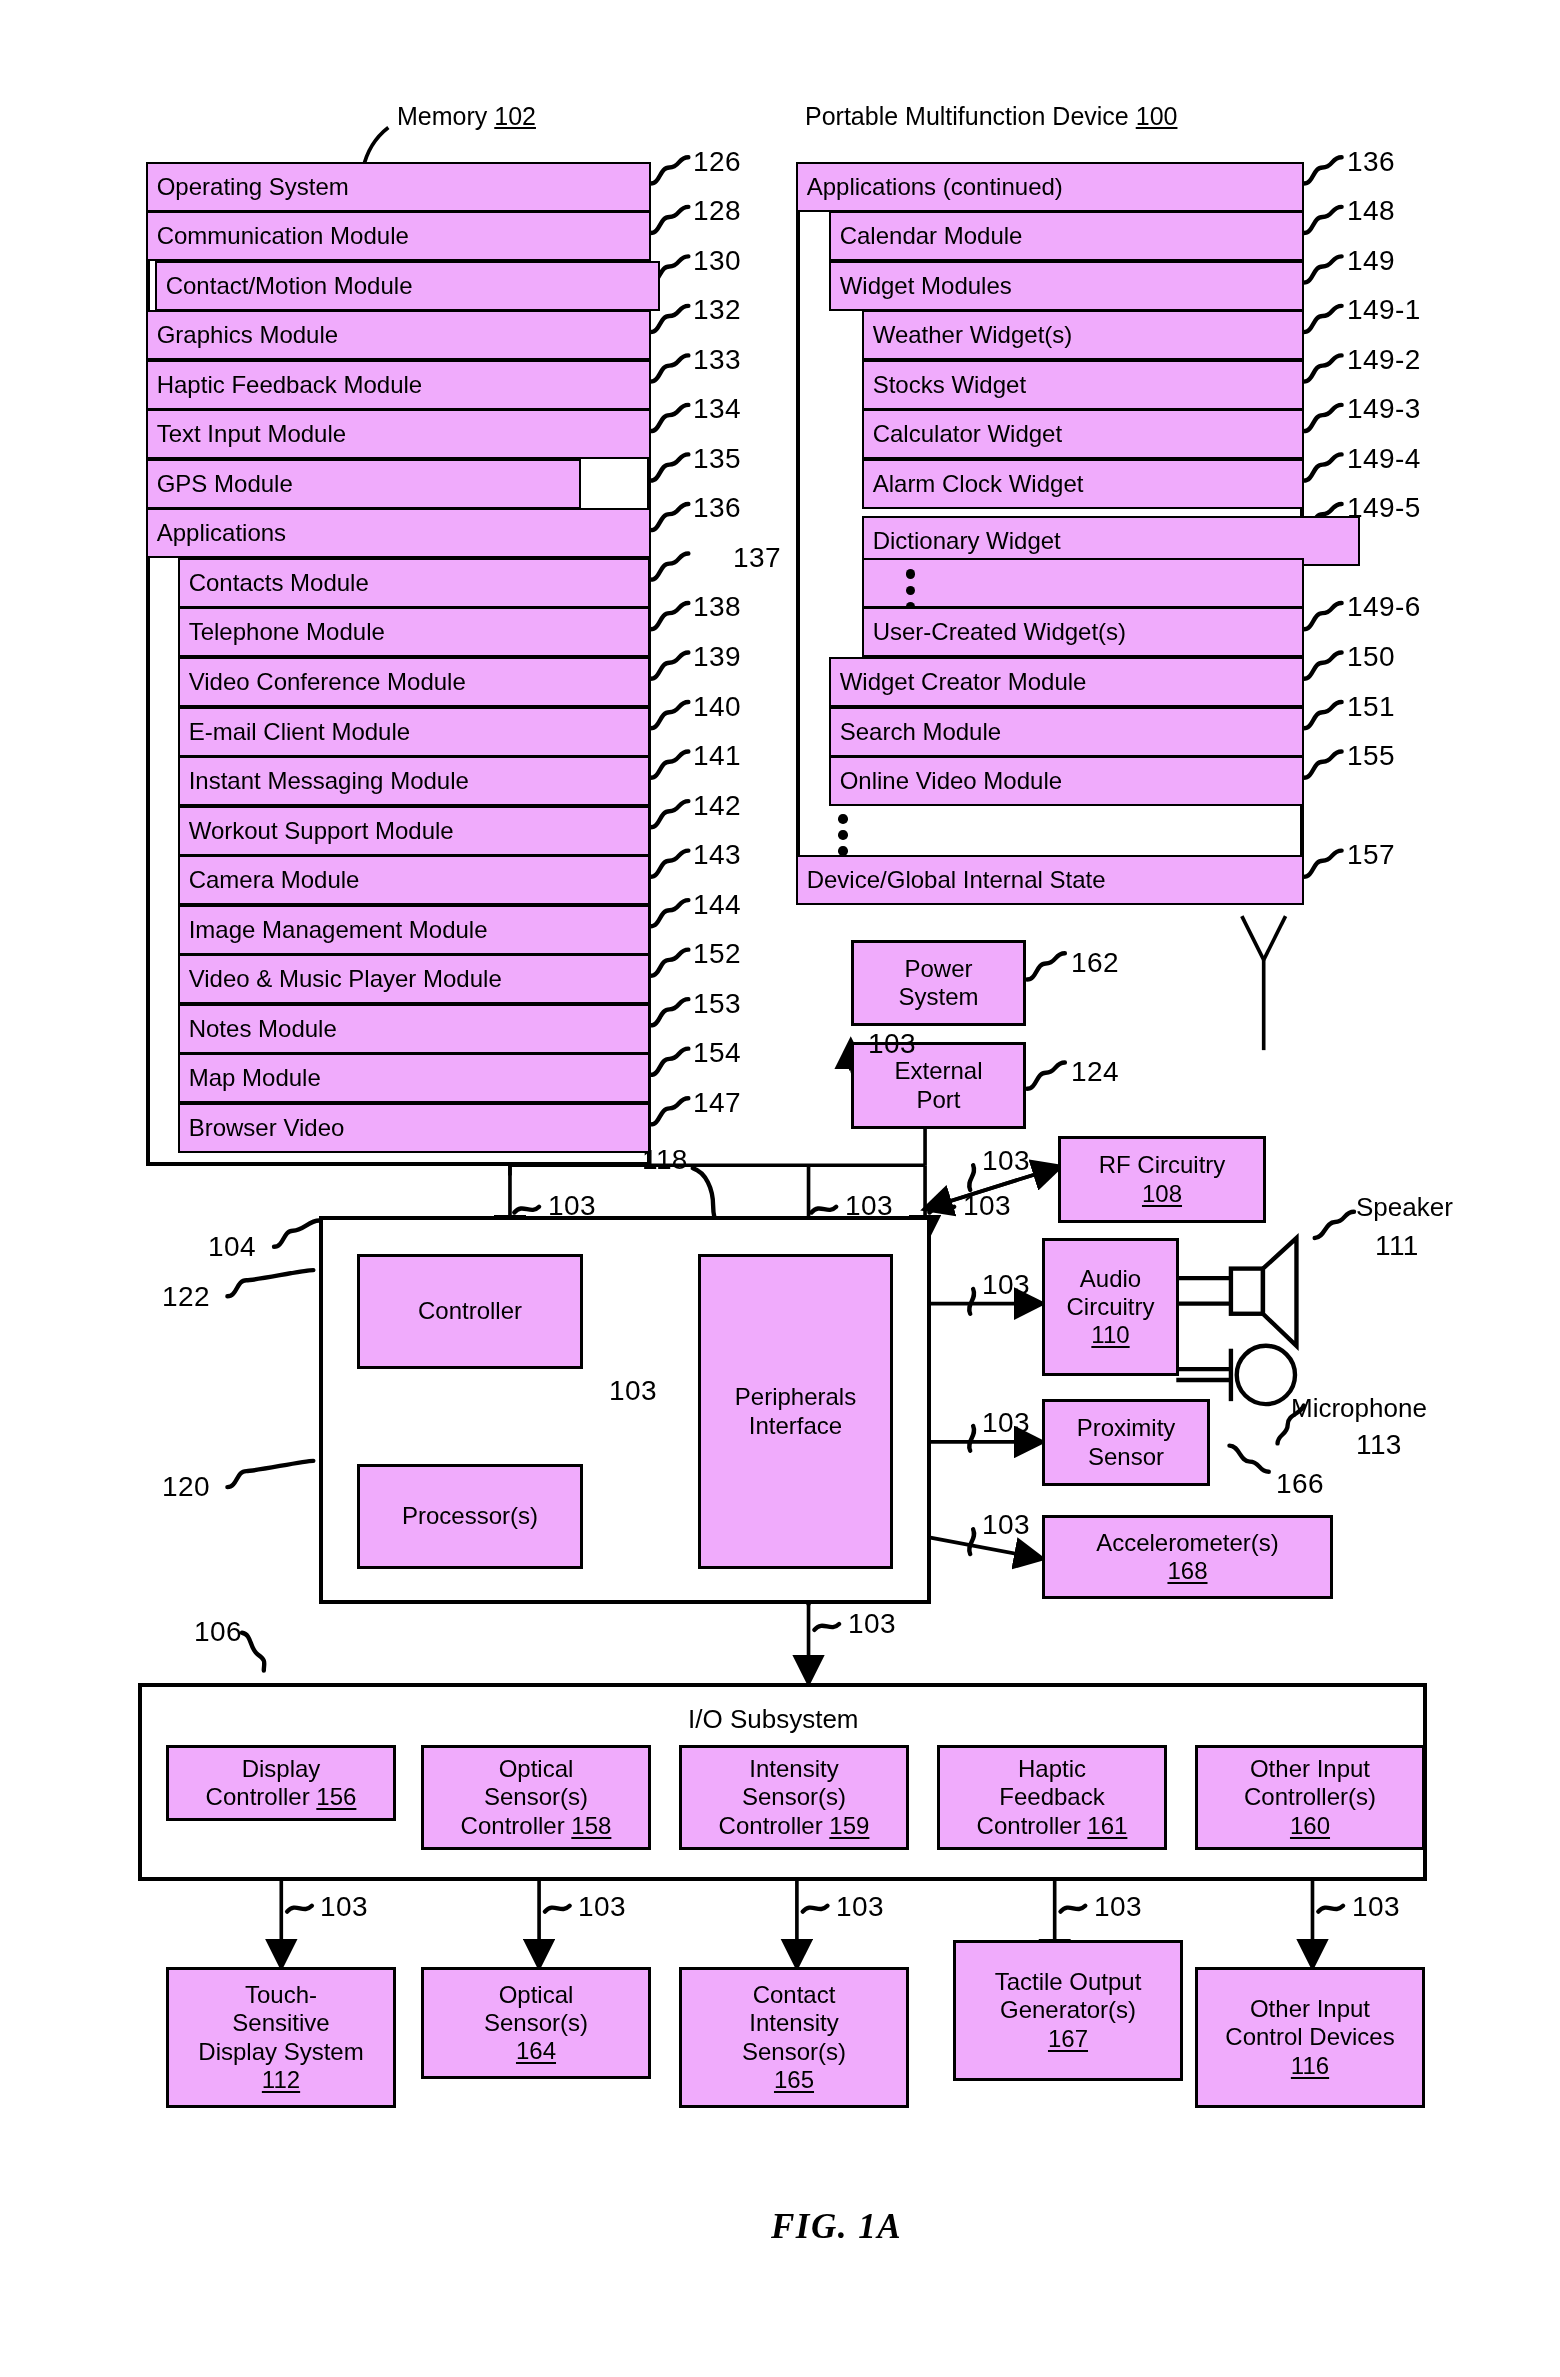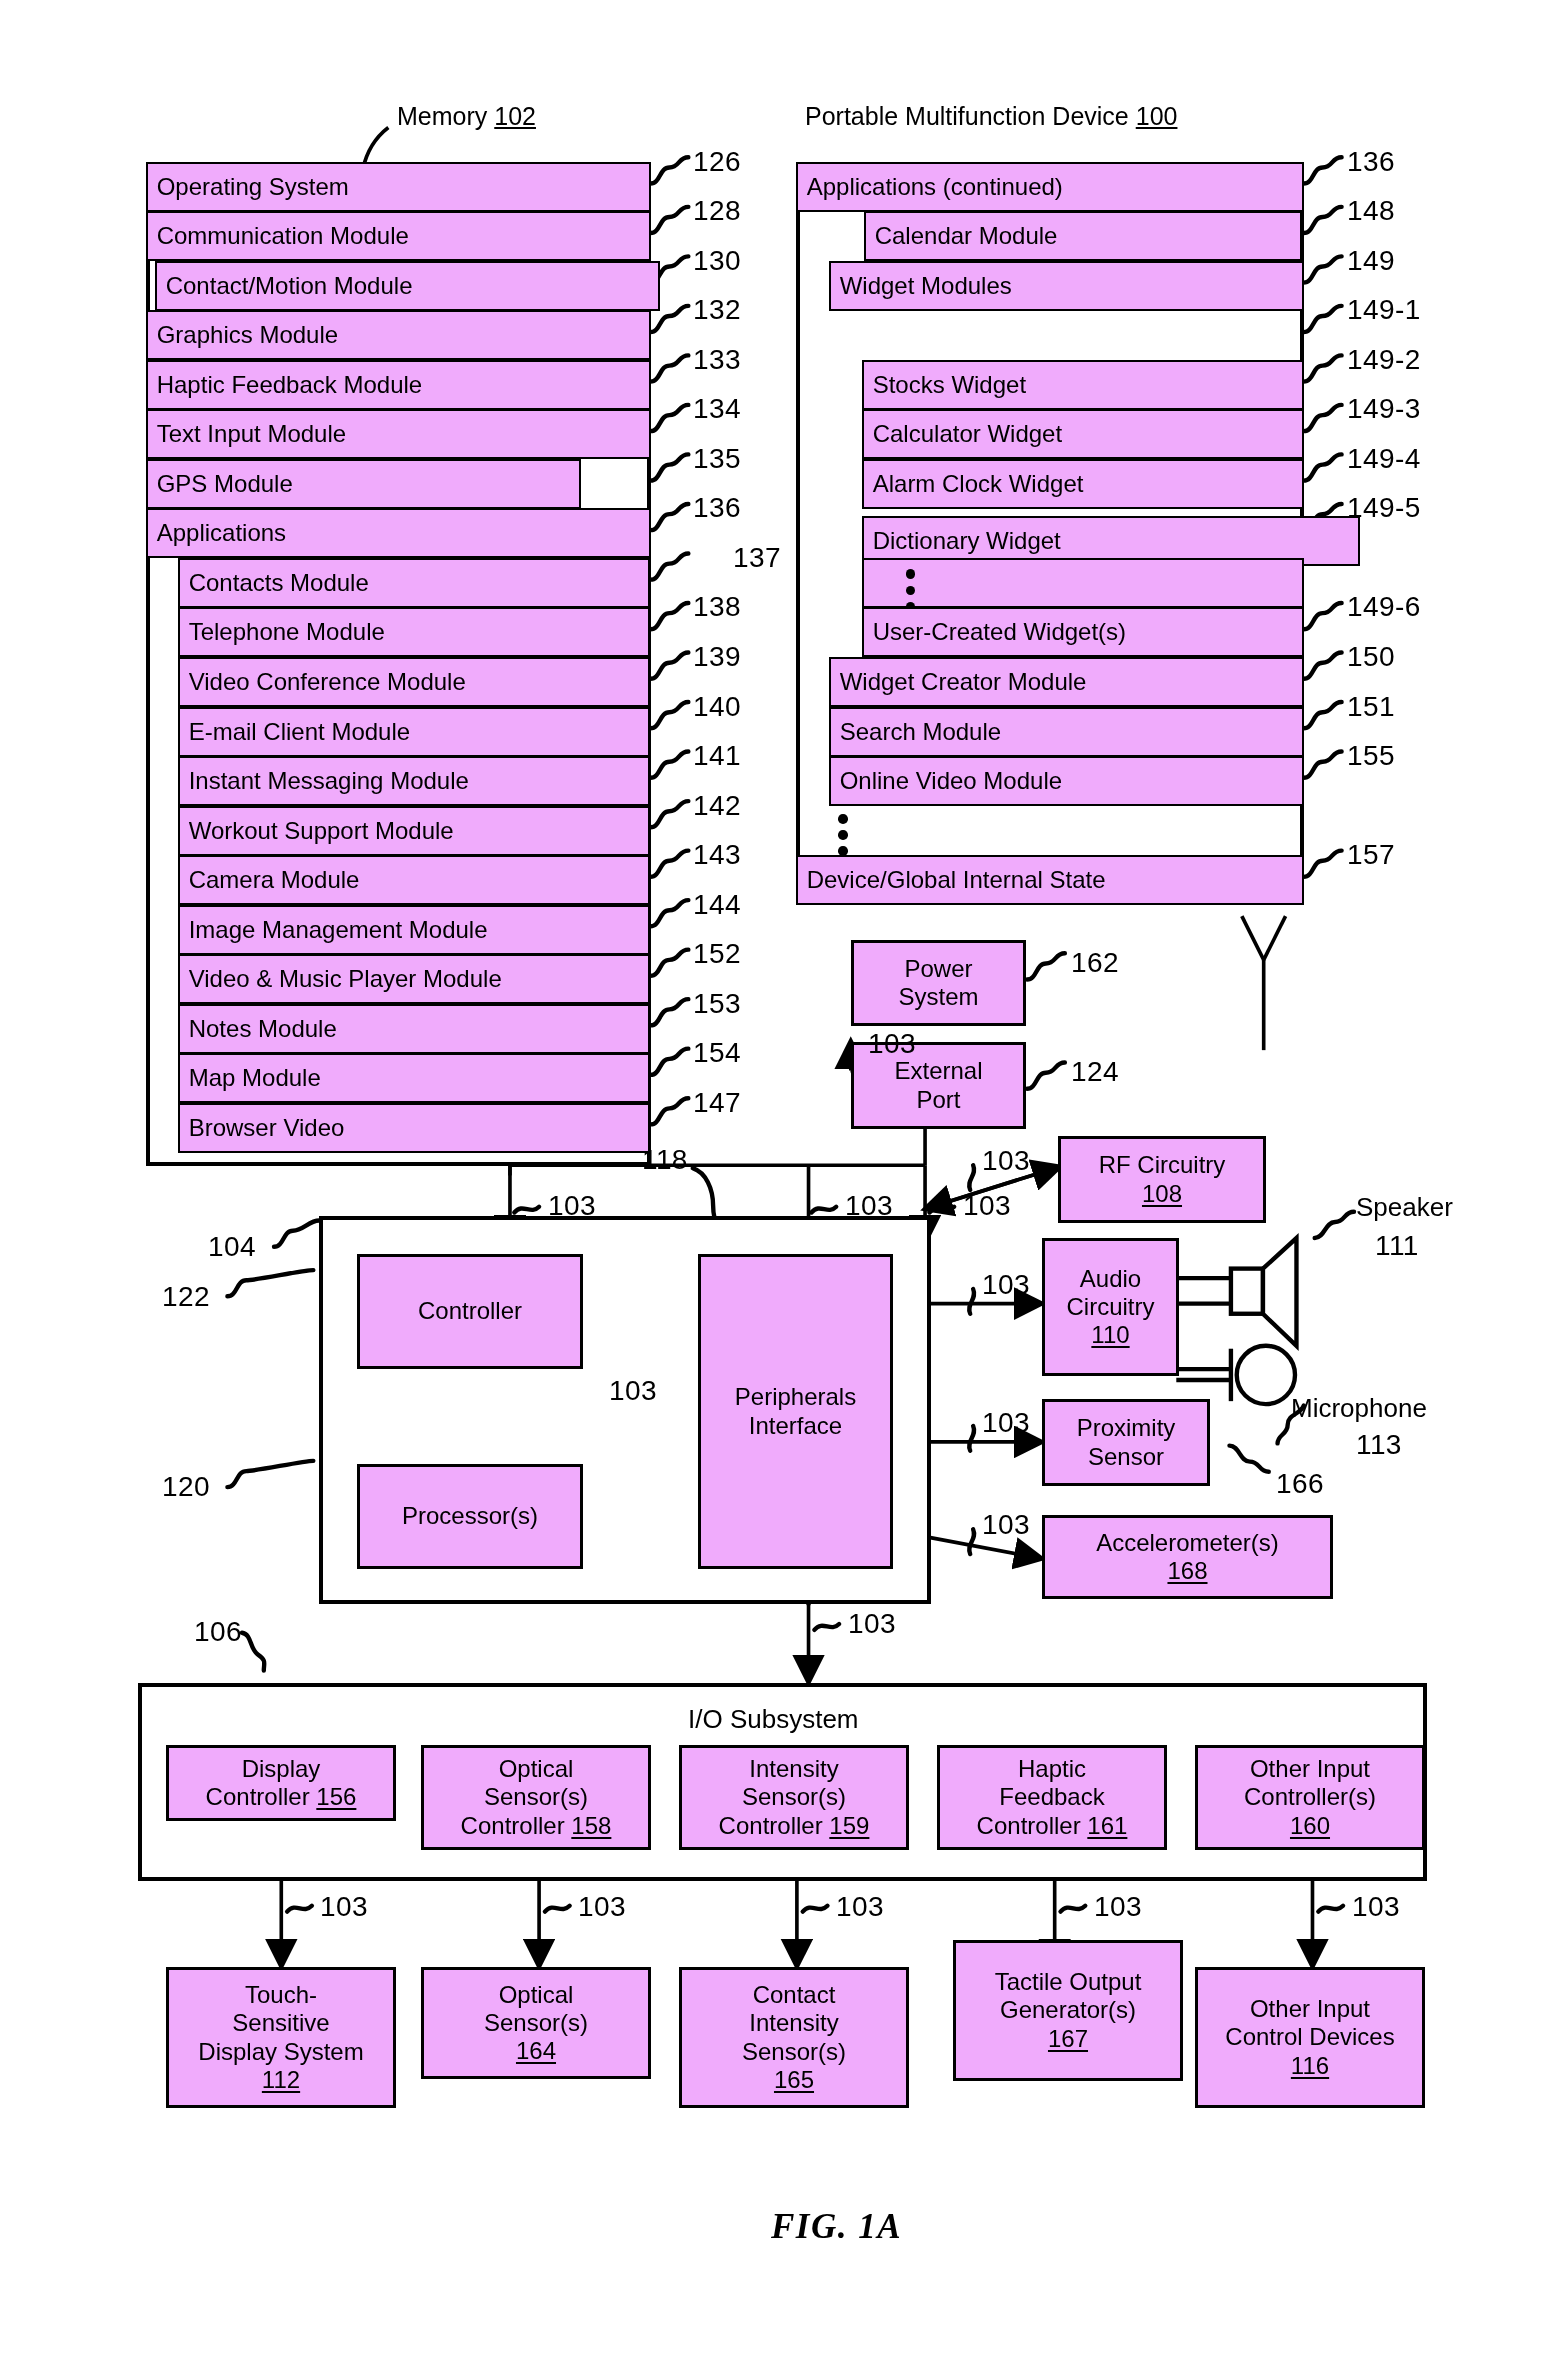--- a/index.html
+++ b/index.html
@@ -349,25 +349,28 @@
 
   <div class="caption" style="left:805px; top:102px;">
     <span>Portable Multifunction Device</span>&nbsp;<u>100</u>
   </div>
 
   <div class="outerbox" style="left:796px; top:162px; width:508px; height:743px;"></div>
 
   <div class="box rowbox" style="left:796px;top:162px;width:508px;height:50px;">
       <span>Applications (continued)</span>
     </div>
-  <div class="box rowbox" style="left:864px;top:211px;width:438px;height:50px;">
+  <div class="box rowbox" style="left:829px;top:211px;width:475px;height:50px;">
       <span>Calendar Module</span>
     </div>
   <div class="box rowbox" style="left:829px;top:261px;width:475px;height:50px;">
       <span>Widget Modules</span>
+    </div>
+  <div class="box rowbox" style="left:862px;top:310px;width:442px;height:50px;">
+      <span>Weather Widget(s)</span>
     </div>
   <div class="box rowbox" style="left:862px;top:360px;width:442px;height:50px;">
       <span>Stocks Widget</span>
     </div>
   <div class="box rowbox" style="left:862px;top:409px;width:442px;height:50px;">
       <span>Calculator Widget</span>
     </div>
   <div class="box rowbox" style="left:862px;top:459px;width:442px;height:50px;">
       <span>Alarm Clock Widget</span>
     </div>

